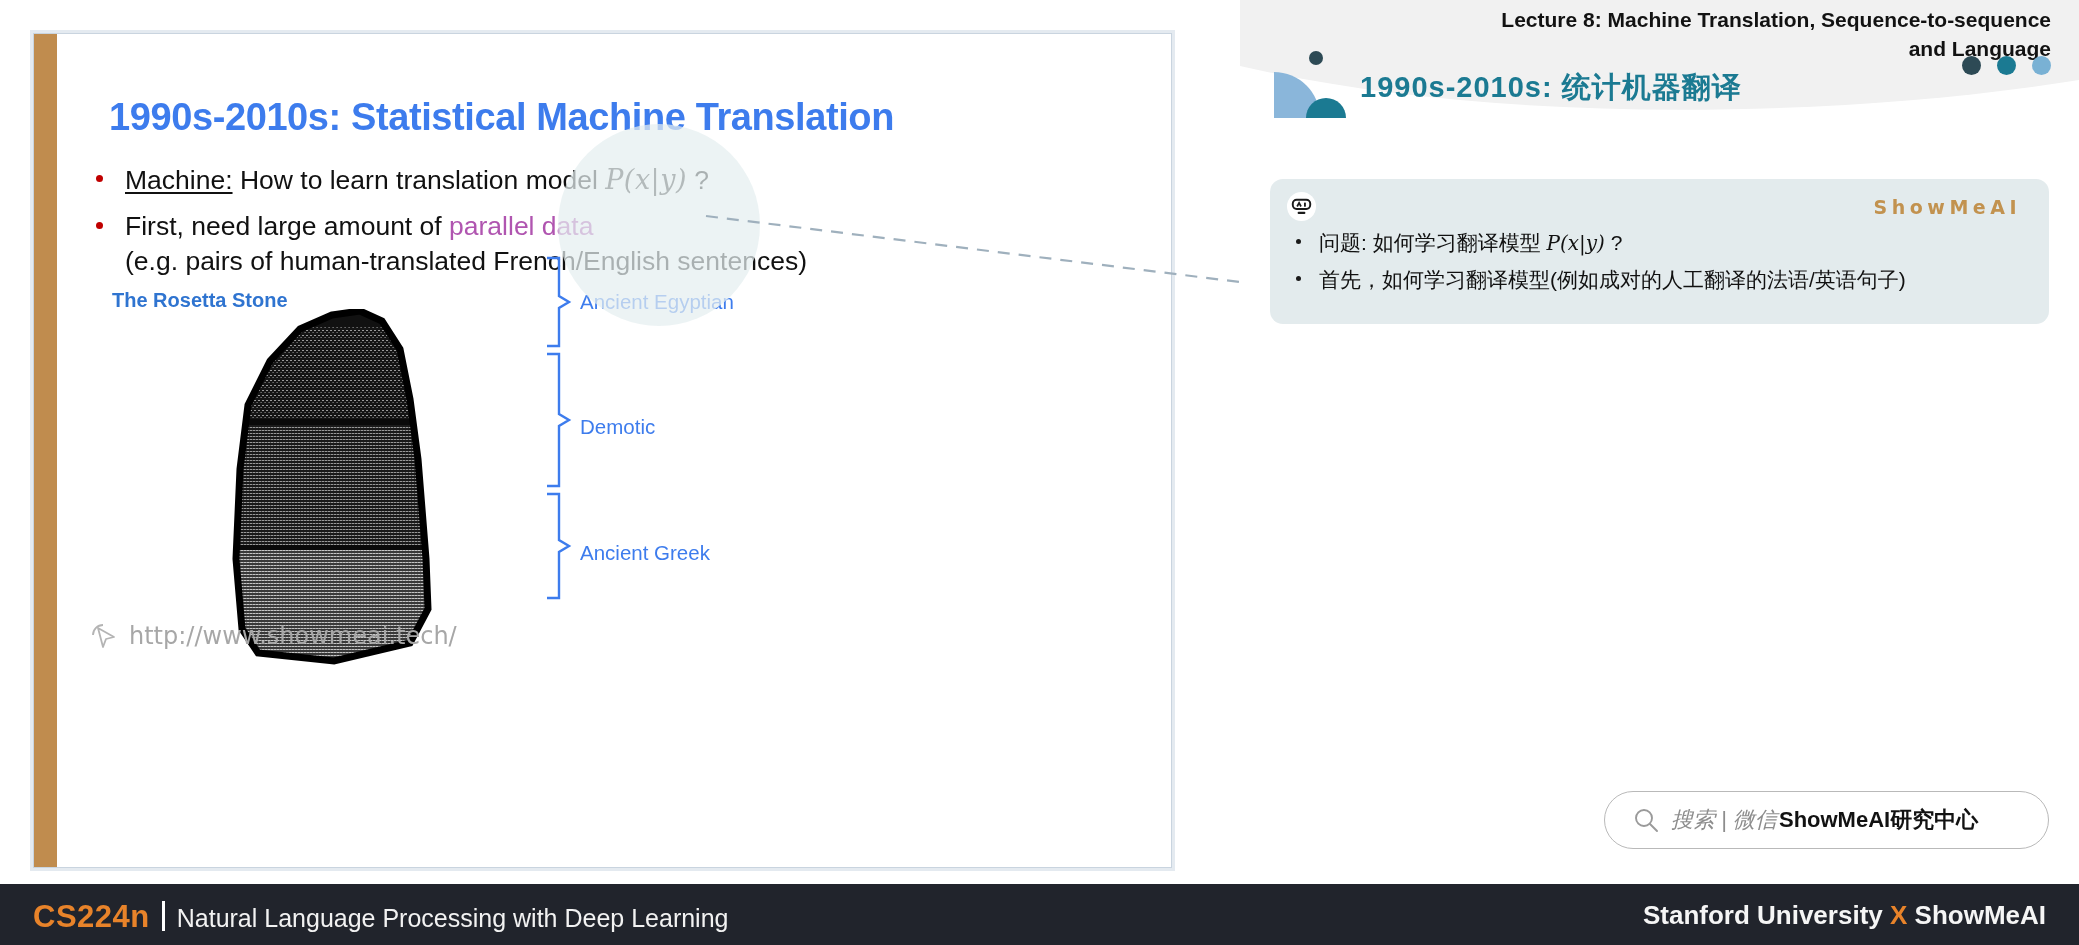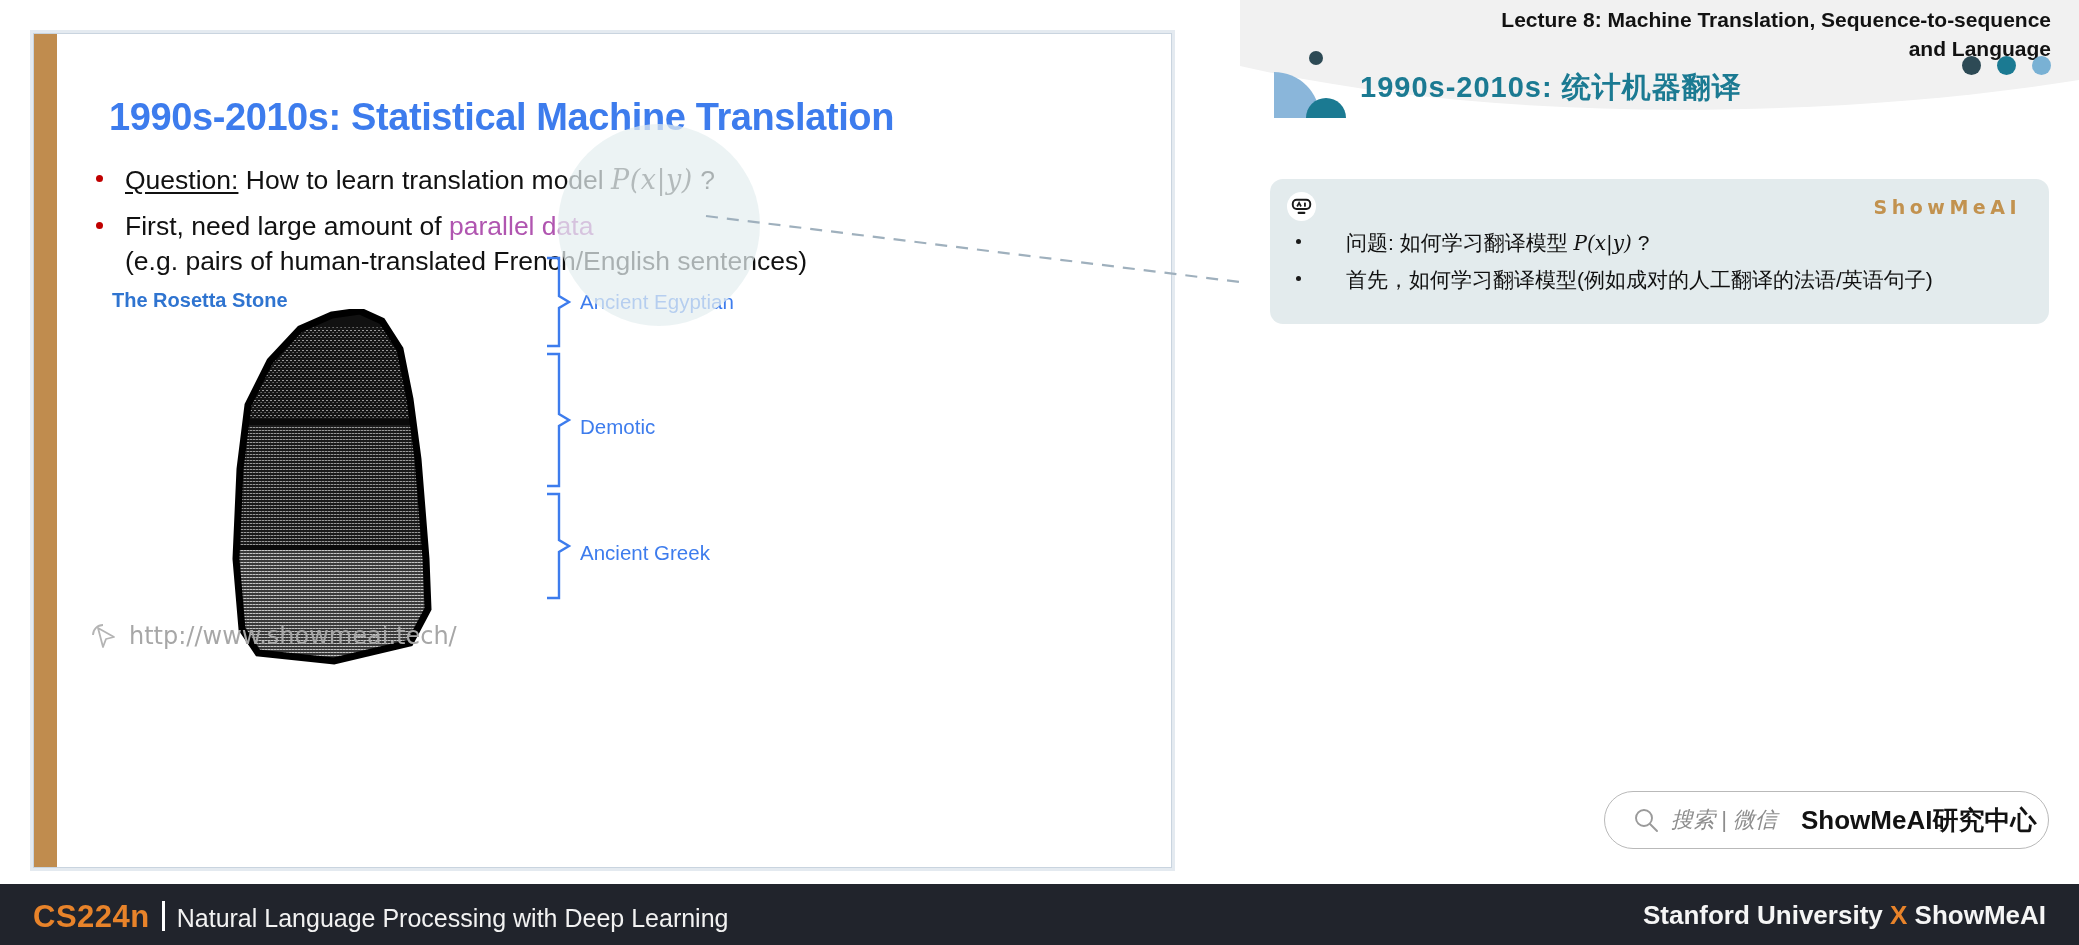--- a/index.html
+++ b/index.html
@@ -212,21 +212,20 @@
     background: #1a1a1a;
     margin-top: 12px;
     margin-right: 18px;
     flex: 0 0 auto;
   }
   .cn-text {
     font-size: 21px;
     color: #111111;
     line-height: 1.48;
     font-family: "Liberation Sans", sans-serif;
-    margin-left: 27px;
   }
   .cn-math {
     font-family: "DejaVu Serif", serif;
     font-style: italic;
     font-size: 20px;
   }
   #cn-b1 { left: 26px; top: 48px; }
   #cn-b2 { left: 26px; top: 85px; width: 720px; }
   #cn-b2 .cn-text { white-space: normal; }
 
@@ -245,24 +244,24 @@
     background: #ffffff;
   }
   #search-placeholder {
     font-size: 22px;
     color: #8d8d8d;
     margin-left: 12px;
     white-space: nowrap;
     font-style: italic;
   }
   #search-brand {
-    font-size: 26px;
+    font-size: 22px;
     color: #121212;
     font-weight: bold;
-    margin-left: 24px;
+    margin-left: 2px;
     white-space: nowrap;
   }
 
   
   #footer {
     position: absolute;
     left: 0; top: 884px;
     width: 2079px;
     height: 61px;
     background: #21242c;
@@ -306,21 +305,21 @@
 
 <div id="slide-panel">
   <div id="slide-frame">
 
     <div id="slide-accent-bar"></div>
 
     <div id="slide-title">1990s-2010s: Statistical Machine Translation</div>
 
     <div class="bullet-row" id="bullet1">
       <span class="bullet-dot"></span>
-      <span class="bullet-text"><span class="u">Question:</span><span> How to learn translation model </span><span class="mathvar">P(x|y)</span><span> ?</span></span>
+      <span class="bullet-text"><span class="u">Machine:</span><span> How to learn translation model </span><span class="mathvar">P(x|y)</span><span> ?</span></span>
     </div>
 
     <div class="bullet-row" id="bullet2">
       <span class="bullet-dot"></span>
       <span class="bullet-text"><span>First, need large amount of </span><span class="purple">parallel data</span><br><span>(e.g. pairs of human-translated French/English sentences)</span></span>
     </div>
 
     <div id="rosetta-label">The Rosetta Stone</div>
 
     <div id="stone-wrap">

